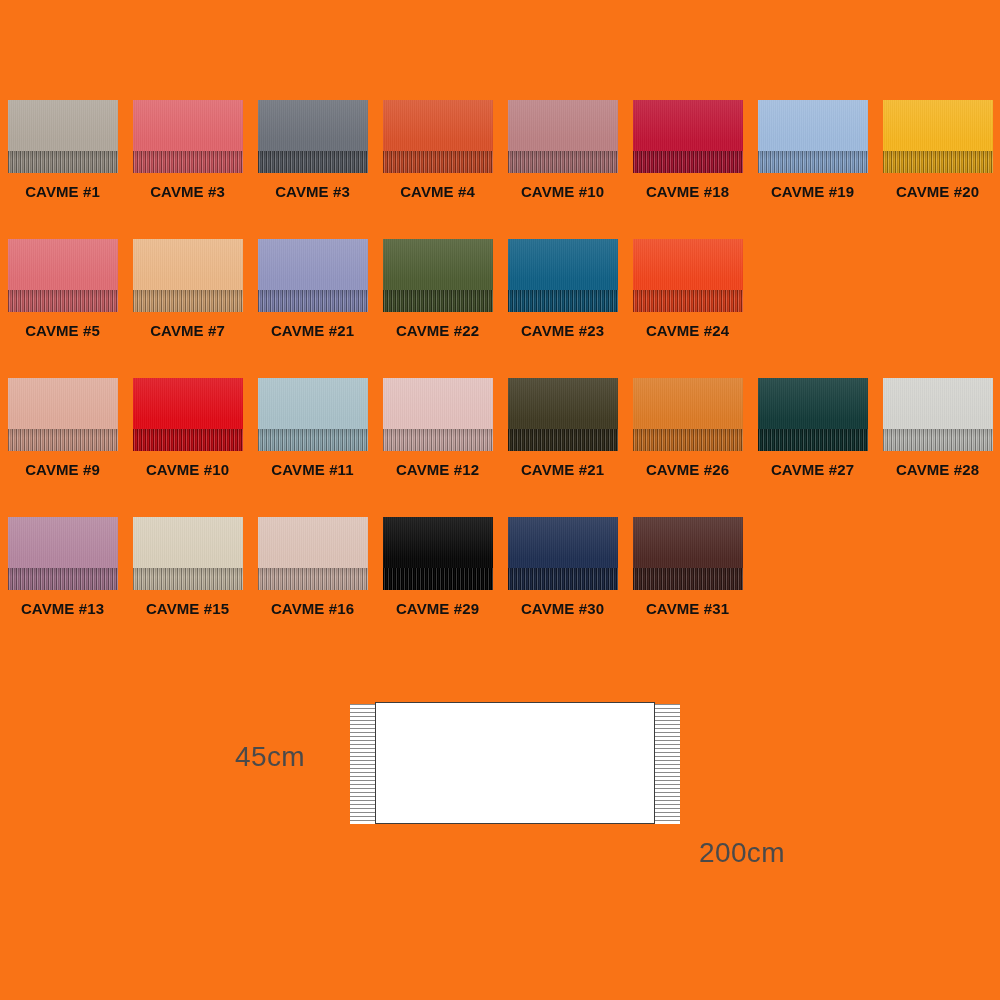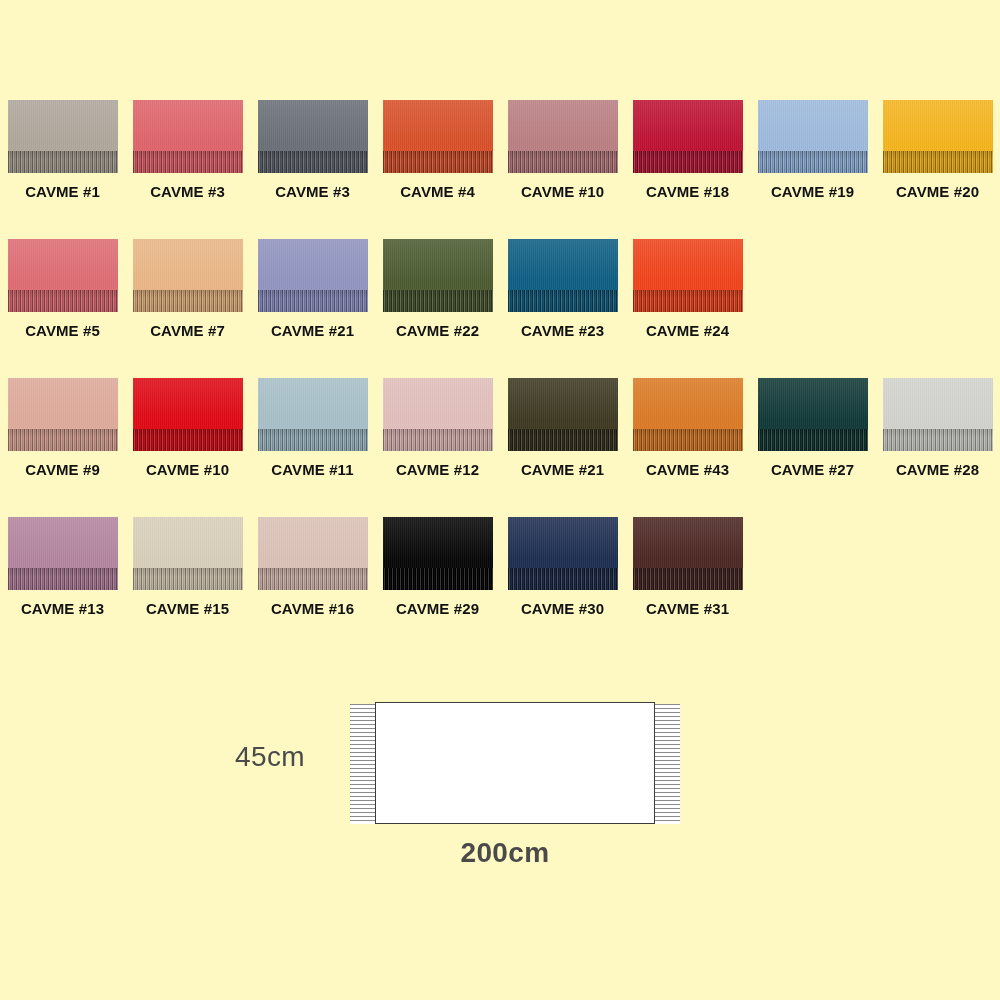--- a/index.html
+++ b/index.html
@@ -11,21 +11,21 @@
     height: 1000px;
     background: #ffffff;
     font-family: "Liberation Sans", "DejaVu Sans", sans-serif;
     overflow: hidden;
   }
 
   #page {
     position: relative;
     width: 1000px;
     height: 1000px;
-    background: #fef9c3;
+    background: #f97316;
   }
 
   
   #swatch-grid {
     position: absolute;
     left: 0;
     top: 100px;
     width: 1000px;
   }
 
@@ -158,23 +158,23 @@
     font-weight: 300;
     color: #4a4a4a;
     letter-spacing: 0.4px;
   }
 
   #size-width-label {
     position: absolute;
     left: 0;
     top: 168px;
     width: 560px;
-    text-align: center;
+    text-align: right;
     font-size: 28px;
-    font-weight: 700;
+    font-weight: 400;
     color: #4a4a4a;
     letter-spacing: 0.4px;
   }
 
   #scarf-outline-wrap {
     position: absolute;
     left: 125px;
     top: 33px;
     width: 330px;
     height: 122px;
@@ -467,21 +467,21 @@
           <div class="swatch-chip">
             <div class="chip-body" style="background: rgb(220, 123, 38);"></div>
             <div class="chip-weave"></div>
             <div class="chip-sheen"></div>
             <div class="chip-fringe">
               <div class="fringe-base" style="background: rgb(187, 102, 28);"></div>
               <div class="fringe-strands"></div>
               <div class="fringe-fade"></div>
             </div>
           </div>
-          <div class="swatch-label">CAVME #43</div>
+          <div class="swatch-label">CAVME #26</div>
         </div>
         <div class="swatch-cell">
           <div class="swatch-chip">
             <div class="chip-body" style="background: rgb(18, 58, 56);"></div>
             <div class="chip-weave"></div>
             <div class="chip-sheen"></div>
             <div class="chip-fringe">
               <div class="fringe-base" style="background: rgb(12, 42, 40);"></div>
               <div class="fringe-strands"></div>
               <div class="fringe-fade"></div>

